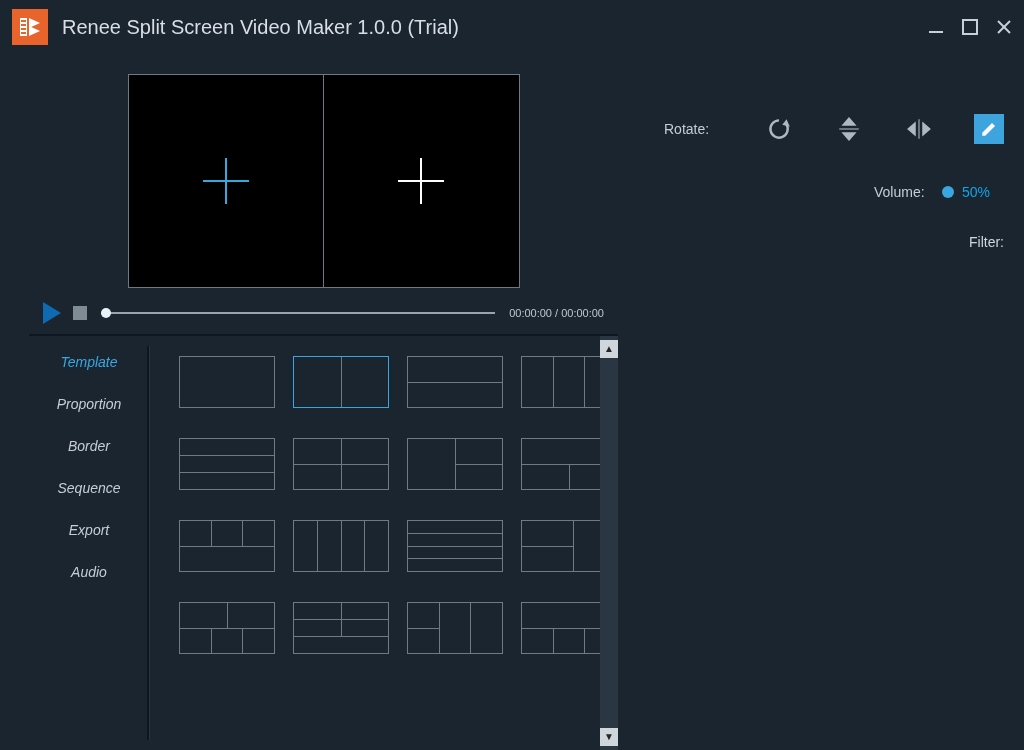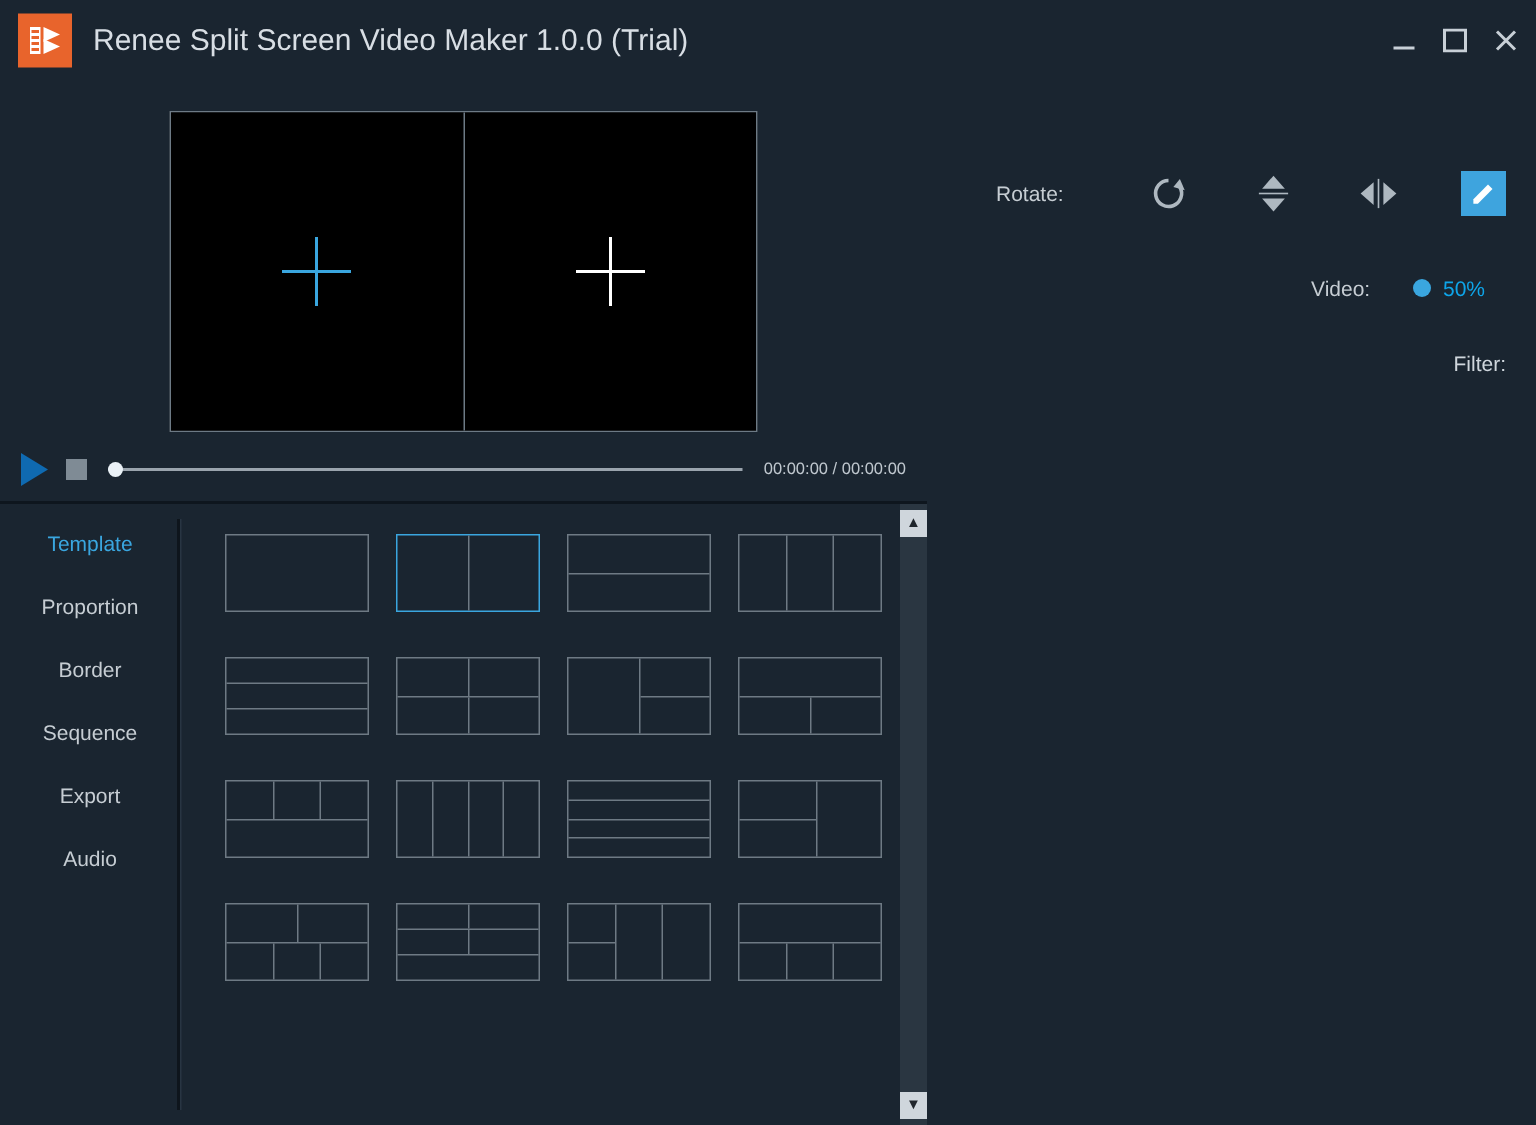--- a/index.html
+++ b/index.html
@@ -45,20 +45,21 @@
   .win-controls span { cursor: pointer; display:inline-flex; }
   
   .app-body {
     display: flex;
     height: calc(750px - 54px);
   }
   .left-pane {
     width: 618px;
     display: flex;
     flex-direction: column;
+    padding-left: 29px;
   }
   .right-pane {
     flex: 1;
     padding: 30px 20px 20px 20px;
     display: flex;
     flex-direction: column;
     align-items: flex-end;
   }
   
   .preview-area {
@@ -147,20 +148,21 @@
     background: #0e151c;
     box-shadow: 1px 0 0 #283542;
   }
   .tab-item {
     text-align:center;
     font-size:14px;
     color:#c6cdd3;
     padding: 8px 0;
     margin-bottom: 10px;
     cursor:pointer;
+    font-style:italic;
   }
   .tab-item.active { color:#3aa6df; }
 
   .template-grid-wrap {
     flex:1;
     overflow:hidden;
     position:relative;
     padding: 20px 0 0 30px;
   }
   .template-grid {
@@ -509,21 +511,21 @@
         </svg>
       </span>
       <span class="icon-btn boxed">
         <svg width="18" height="18" viewBox="0 0 24 24">
           <path d="M3 21 L3 17 L16 4 L20 8 L7 21 Z" fill="#fff"></path>
         </svg>
       </span>
     </div>
 
     <div class="volume-row">
-      <span class="row-label">Video:</span>
+      <span class="row-label">Volume:</span>
       <div class="slider">
         <div class="slider-fill" id="volFill" style="width: 50%;"></div>
         <div class="slider-knob" id="volKnob" style="left: 50%;"></div>
       </div>
       <span class="vol-text">50%</span>
     </div>
 
     <div class="filter-label">Filter:</div>
   </div>
 </div>

